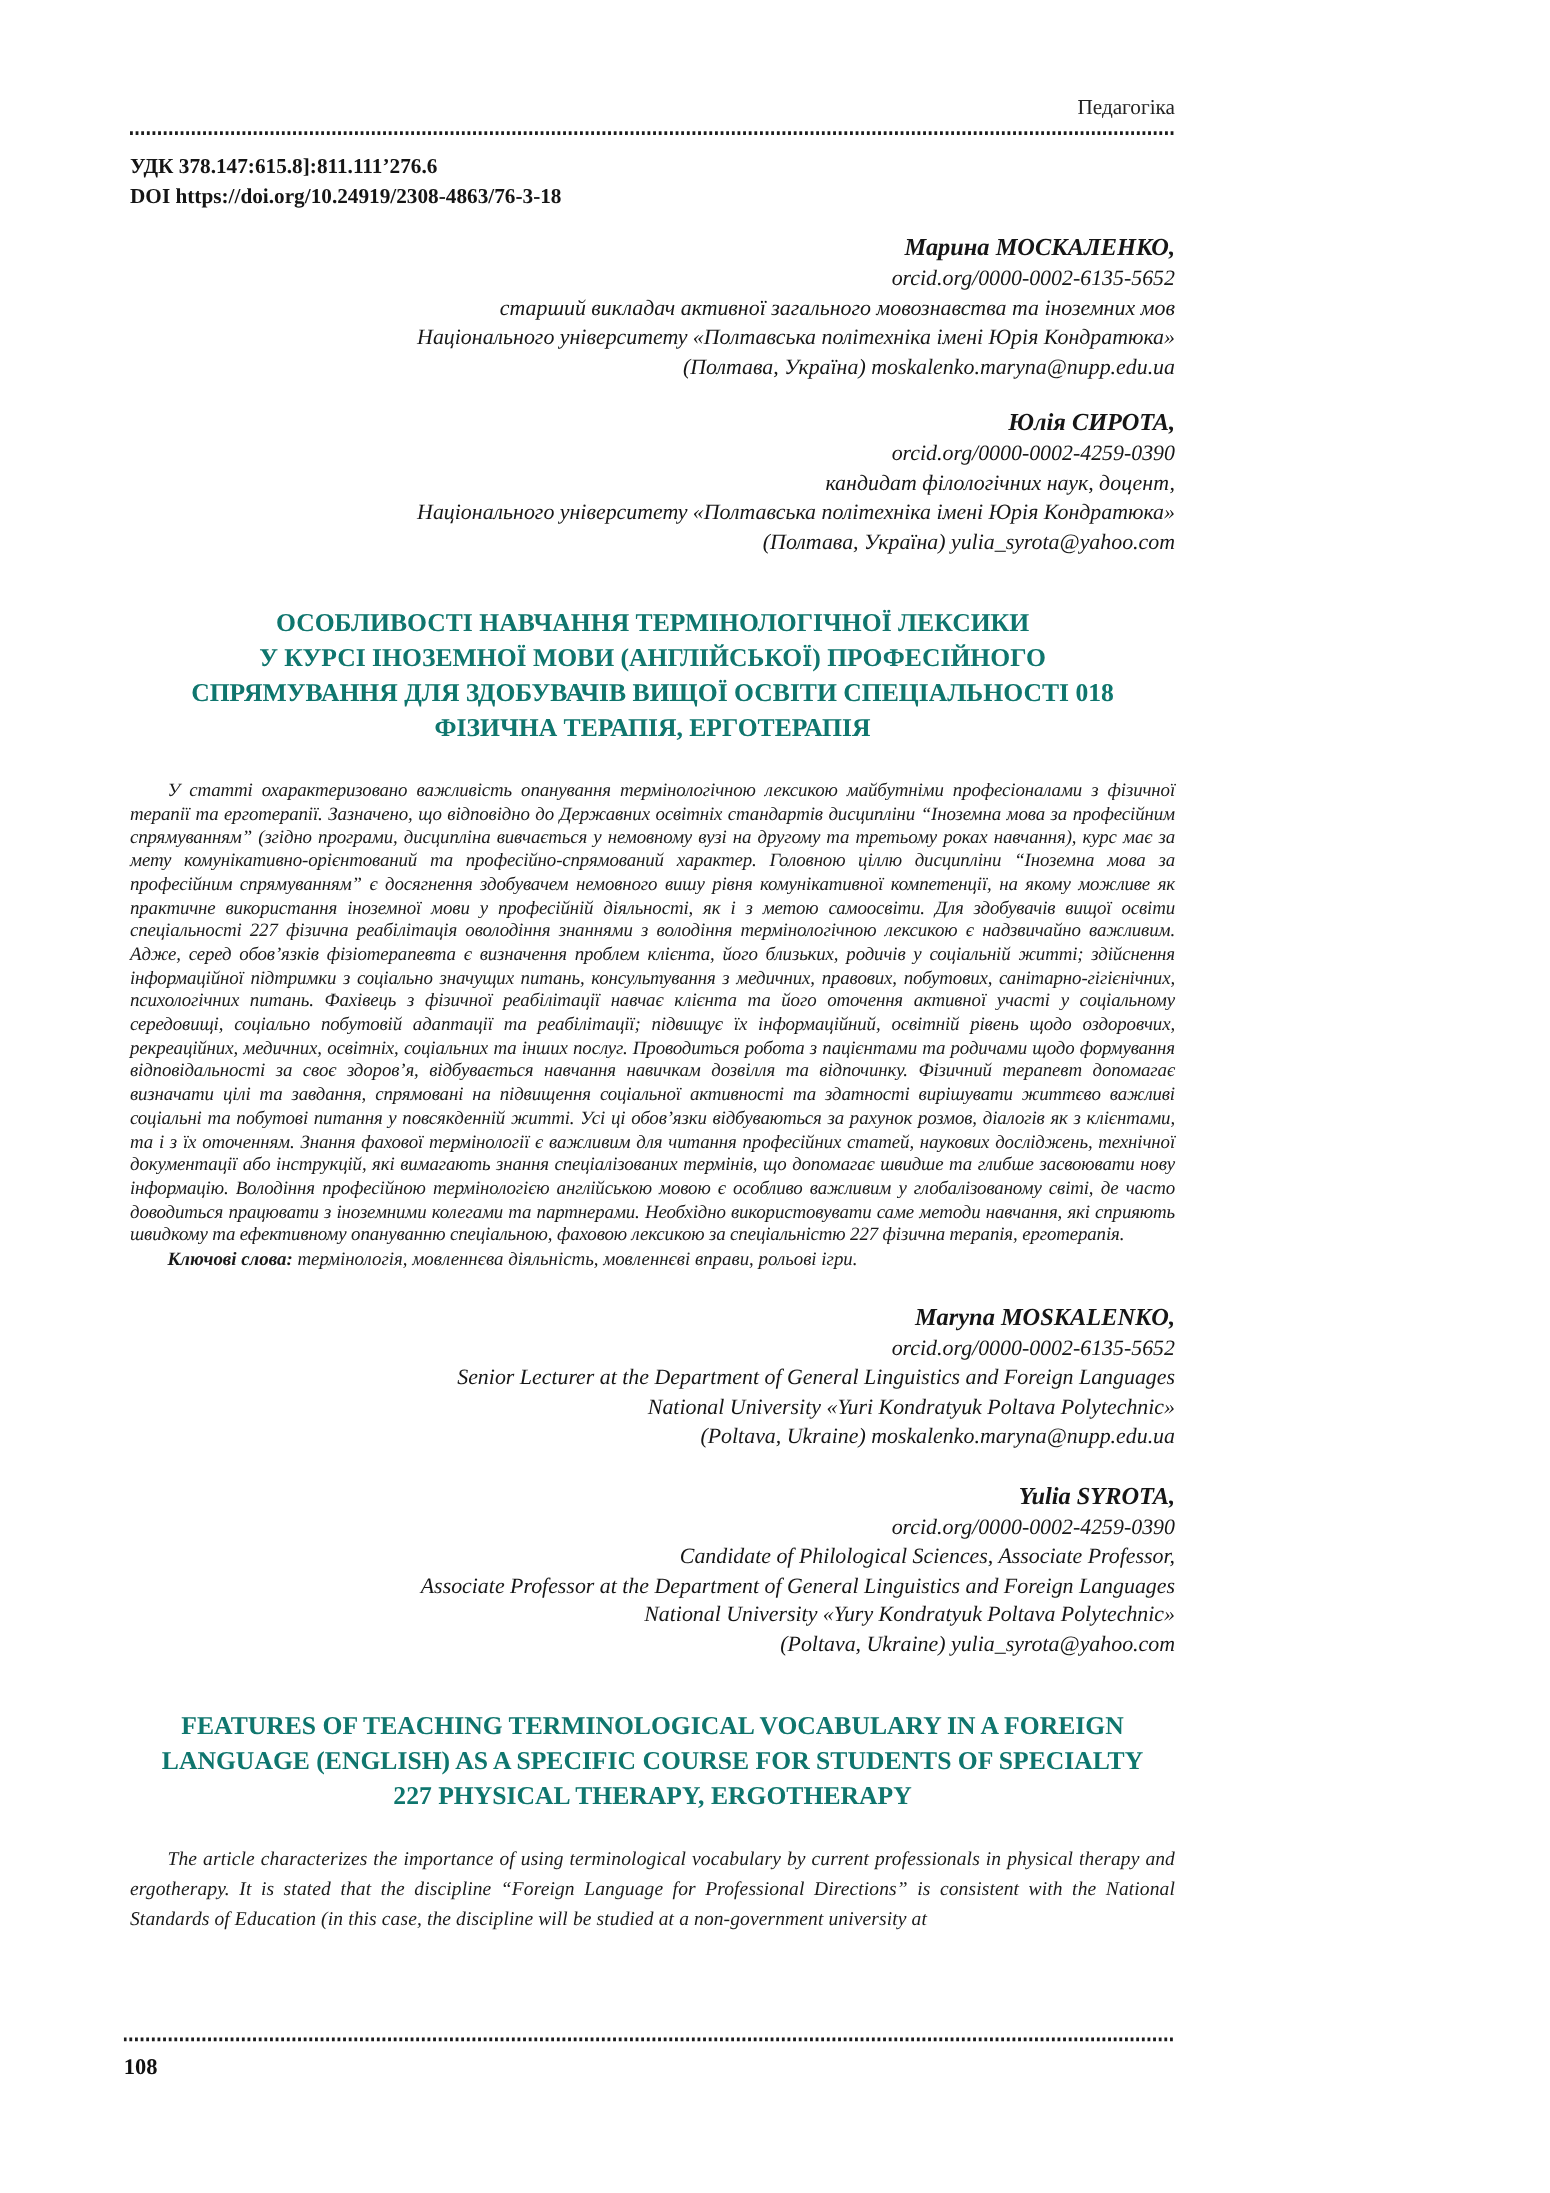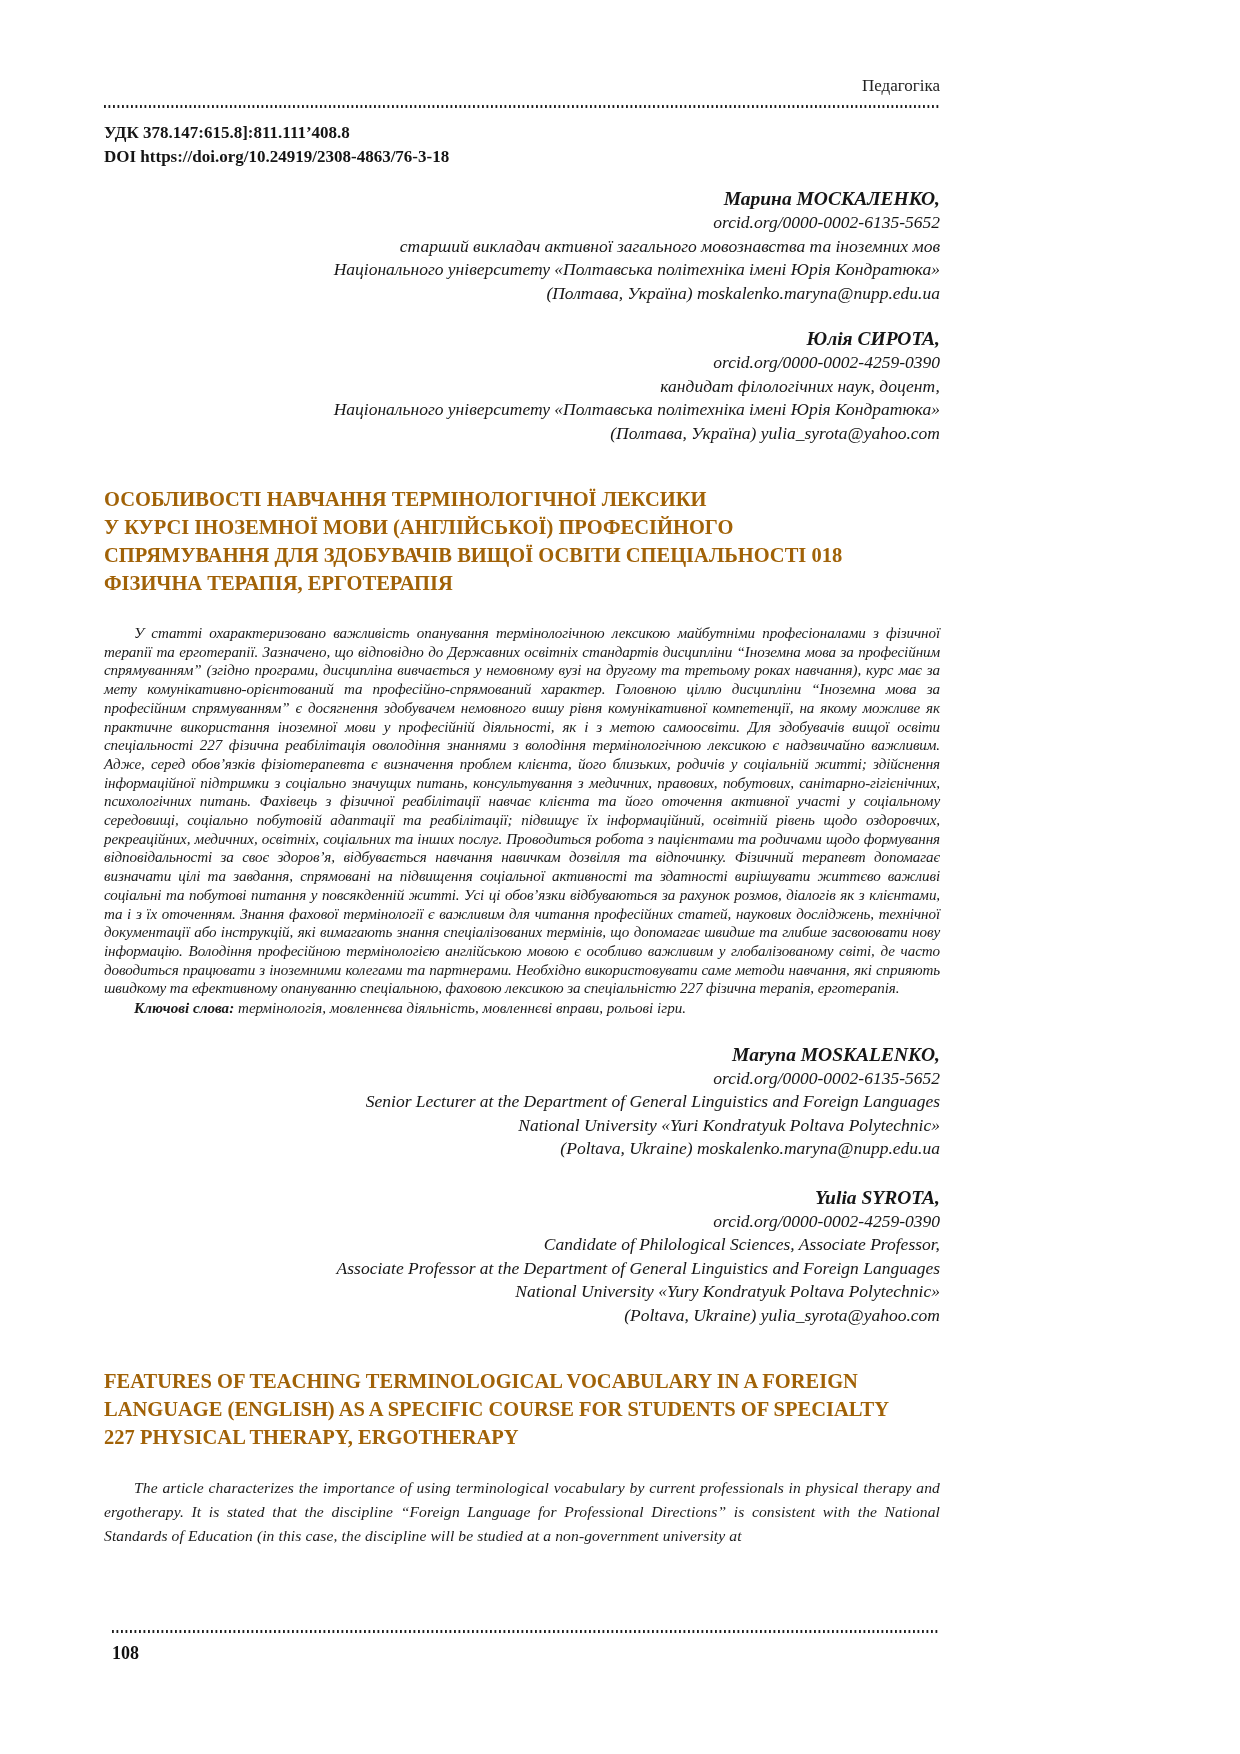--- a/index.html
+++ b/index.html
@@ -50,25 +50,25 @@
     font-size: 19.5px;
     line-height: 25px;
     font-style: italic;
   }
   .ab-uk-1 { margin-top: 17px; }
   .ab-uk-2 { margin-top: 21px; }
   .ab-en-1 { margin-top: 24px; }
   .ab-en-2 { margin-top: 24px; }
   .article-title {
     margin-top: 40px;
-    text-align: left;
+    text-align: center;
     font-weight: bold;
     font-size: 20.5px;
     line-height: 28px;
-    color: #a16207;
+    color: #0f766e;
   }
   .title-en { margin-top: 40px; }
   .abstract {
     margin-top: 27px;
     font-style: italic;
     font-size: 15.1px;
     line-height: 18.7px;
     text-align: justify;
     color: #1a1a1a;
     letter-spacing: -0.1px;
@@ -84,21 +84,21 @@
   }
   .keywords-line .kw-label { font-weight: bold; }
   .abstract-en {
     margin-top: 25px;
     font-size: 15.6px;
     line-height: 24px;
     letter-spacing: 0.1px;
   }
   .footer {
     position: absolute;
-    left: 112px;
+    left: 99px;
     right: 104px;
     top: 1630px;
   }
   .footer-row {
     display: flex;
     justify-content: space-between;
     align-items: baseline;
     margin-top: 8px;
     font-size: 18px;
     line-height: 24px;
@@ -108,21 +108,21 @@
 </style>
 </head>
 <body>
 
 <div class="page">
 
   <div class="running-head">Педагогіка</div>
   <div class="dotted-rule"></div>
 
   <div class="udc-block">
-    <div>УДК 378.147:615.8]:811.111’408.8</div>
+    <div>УДК 378.147:615.8]:811.111’276.6</div>
     <div>DOI https://doi.org/10.24919/2308-4863/76-3-18</div>
   </div>
 
   <div class="author-block ab-uk-1">
     <div class="author-name">Марина МОСКАЛЕНКО,</div>
     <div>orcid.org/0000-0002-6135-5652</div>
     <div>старший викладач активної загального мовознавства та іноземних мов</div>
     <div>Національного університету «Полтавська політехніка імені Юрія Кондратюка»</div>
     <div>(Полтава, Україна) moskalenko.maryna@nupp.edu.ua</div>
   </div>

